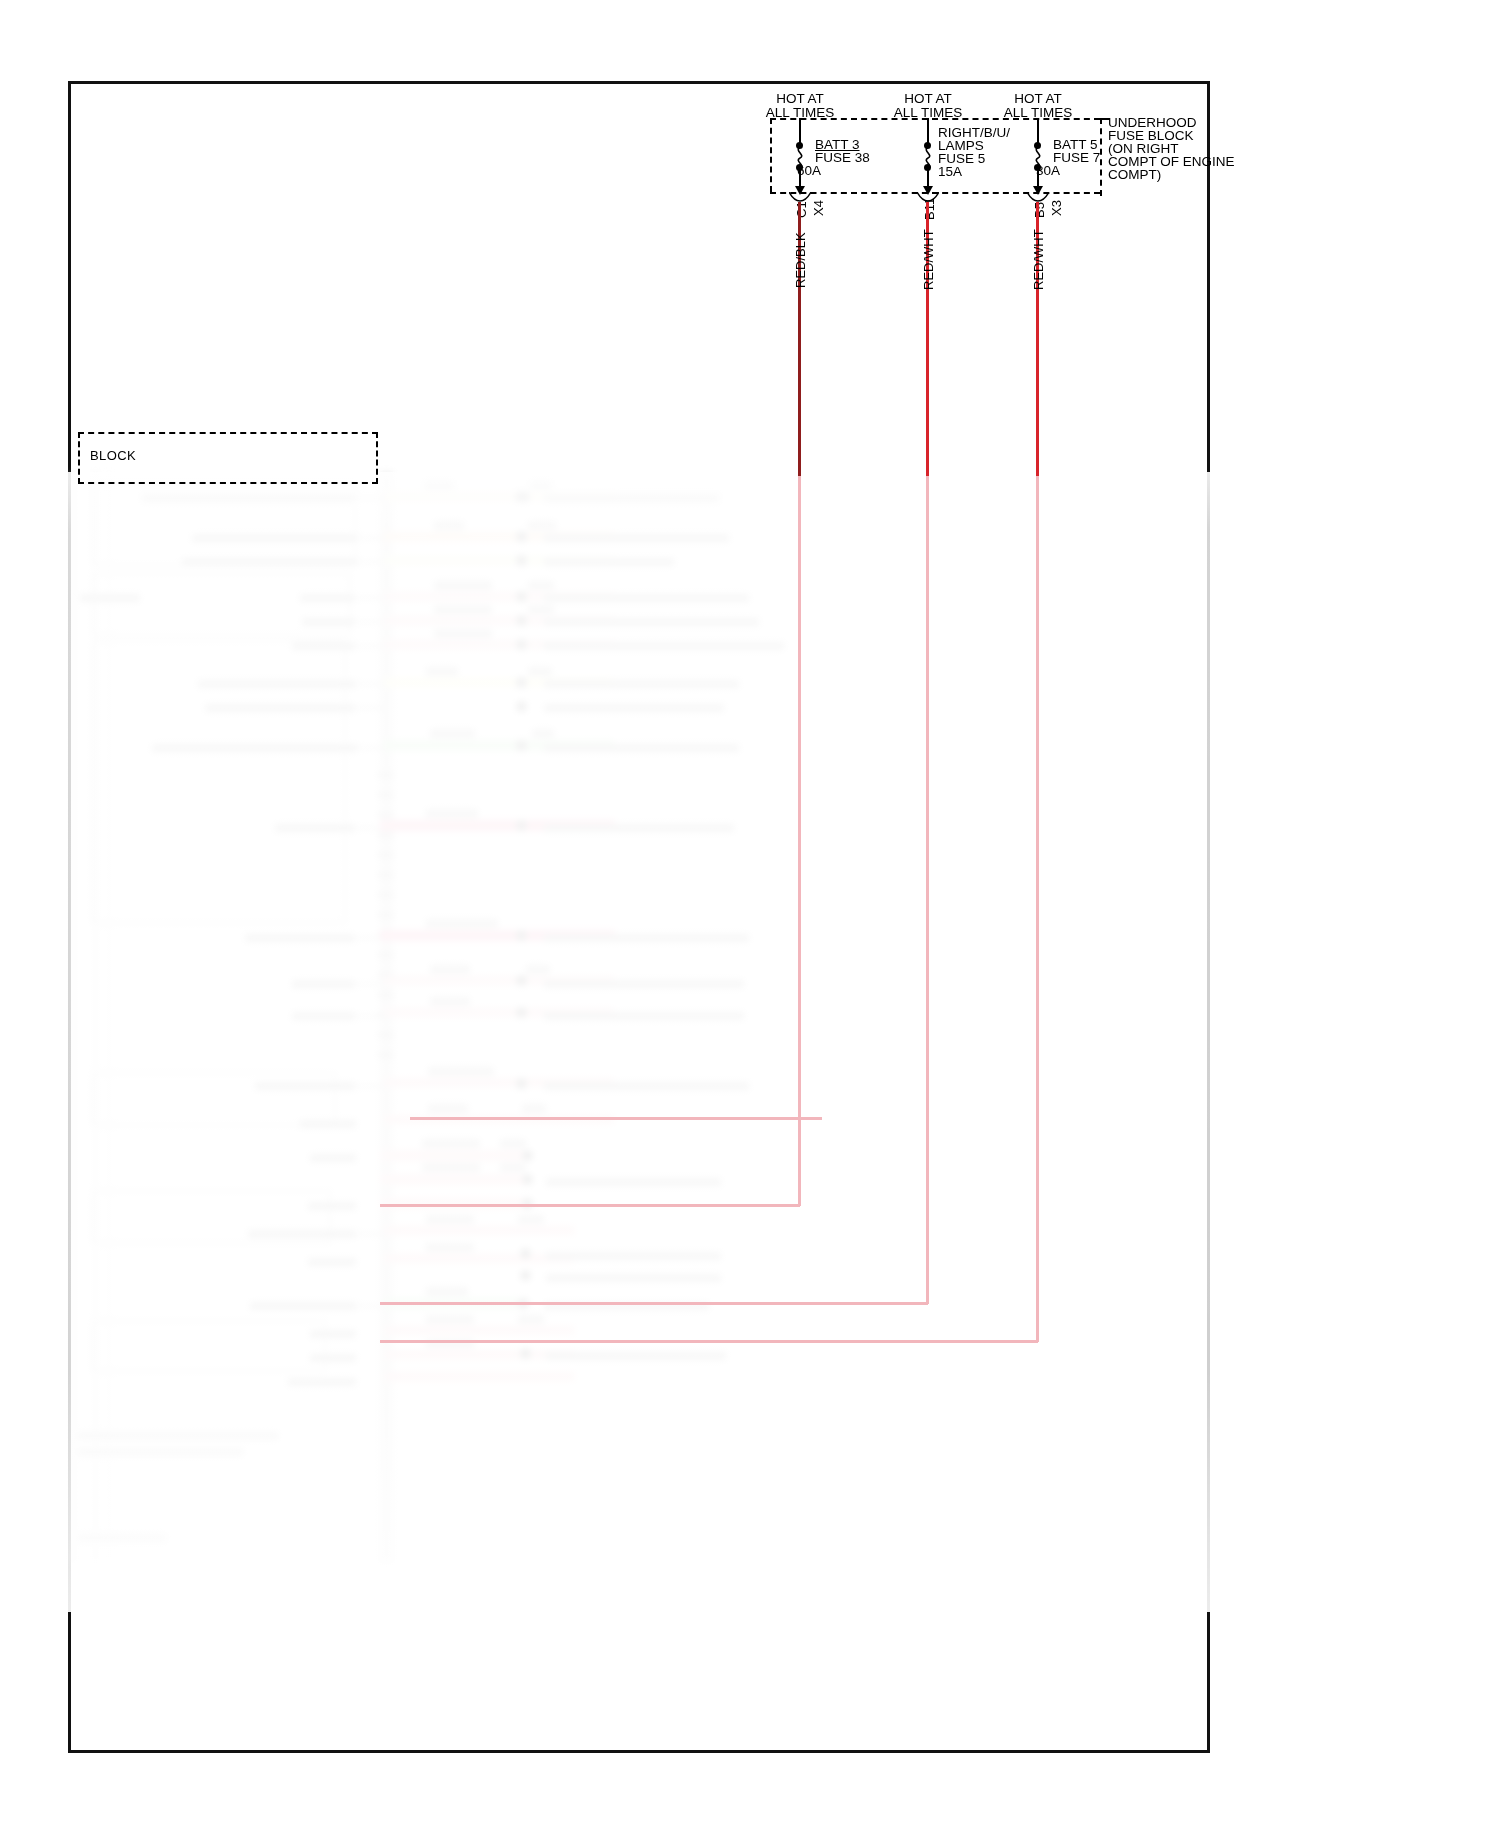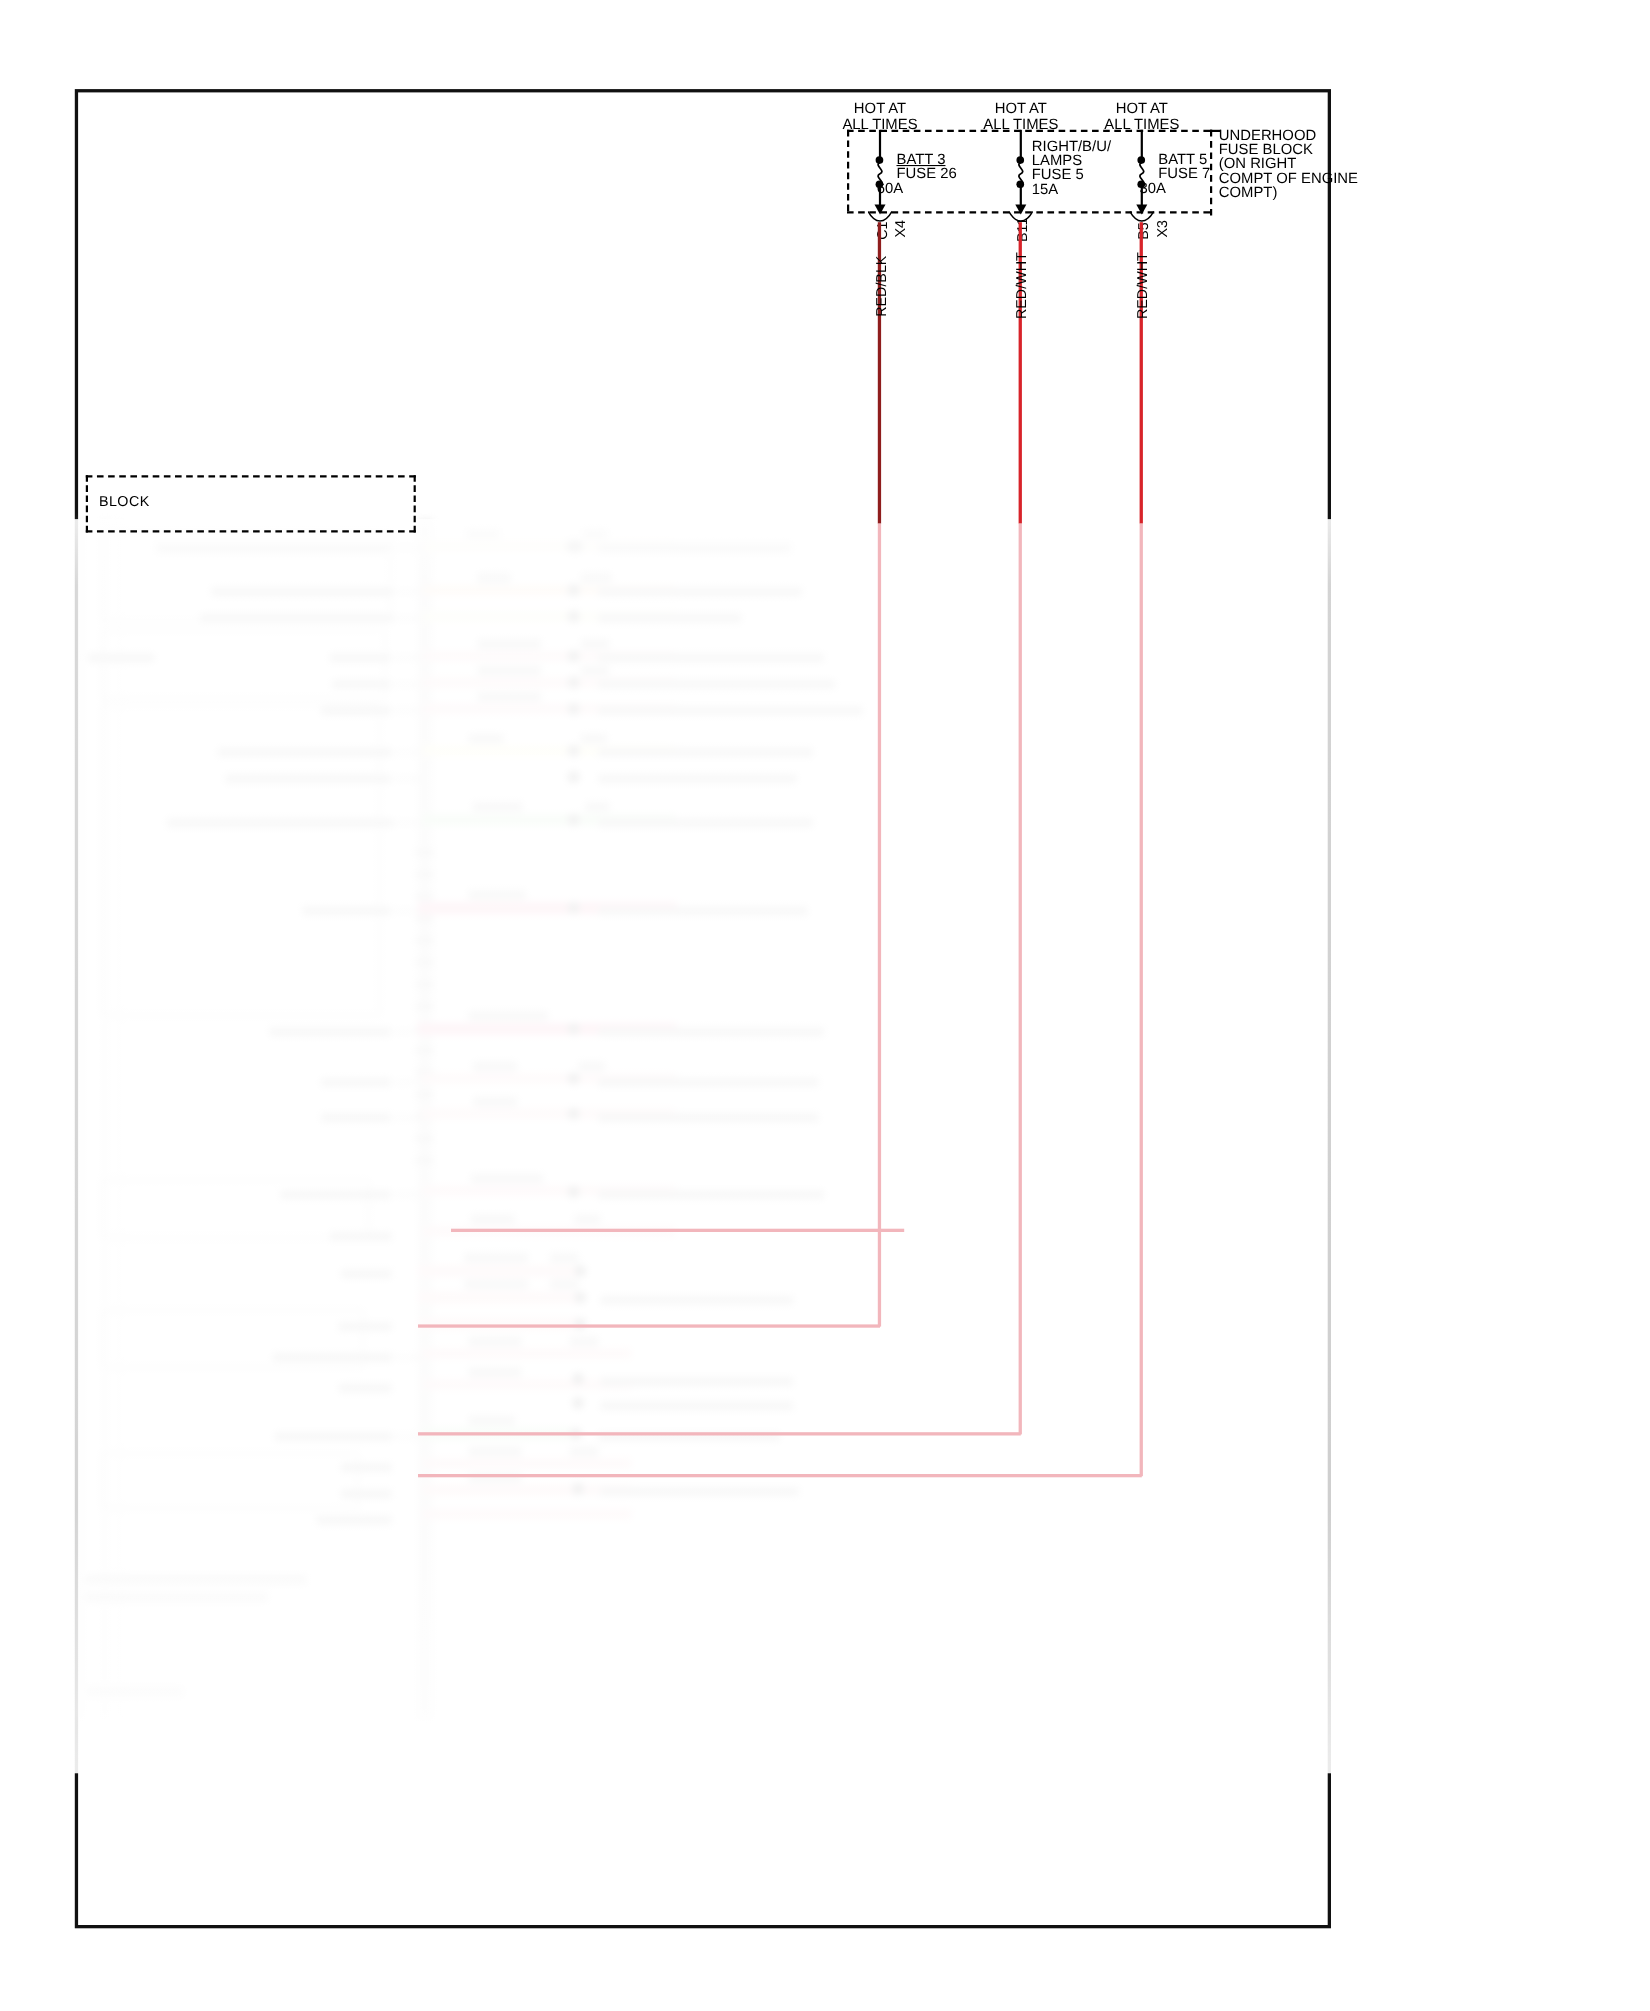--- a/index.html
+++ b/index.html
@@ -334,21 +334,21 @@
   <div class="lead" style="left:799px;top:118px;height:28px;"></div>
   <div class="dot" style="left:796px;top:142px;"></div>
   <svg class="fuse-squiggle" width="16" height="22" viewBox="0 0 16 22" style="left:792px;top:147px;">
     <path d="M8 0 C 2 4, 14 8, 8 11 C 2 14, 14 18, 8 22" fill="none" stroke="#000" stroke-width="1.6"></path>
   </svg>
   <div class="dot" style="left:796px;top:164px;"></div>
   <div class="lead" style="left:799px;top:168px;height:22px;"></div>
   <div class="arrowhead" style="left:795px;top:186px;"></div>
 
   <div class="t" style="left:815px;top:137px;text-decoration:underline;">BATT 3</div>
-  <div class="t" style="left:815px;top:150px;">FUSE 26</div>
+  <div class="t" style="left:815px;top:150px;">FUSE 38</div>
   <div class="t" style="left:797px;top:163px;">60A</div>
 
   <svg class="conn-arc" width="22" height="10" viewBox="0 0 22 10" style="left:789px;top:192px;">
     <path d="M0 0 Q 5 9, 11 9 Q 17 9, 22 0" fill="none" stroke="#000" stroke-width="1.4"></path>
   </svg>
   <div class="vt" style="left:794px;top:218px;">C1</div>
   <div class="vt" style="left:811px;top:216px;">X4</div>
 
   <div class="wire wire-redblk" style="left:798px;top:202px;width:3px;height:274px;"></div>
   <div class="vt" style="left:793px;top:288px;">RED/BLK</div>

